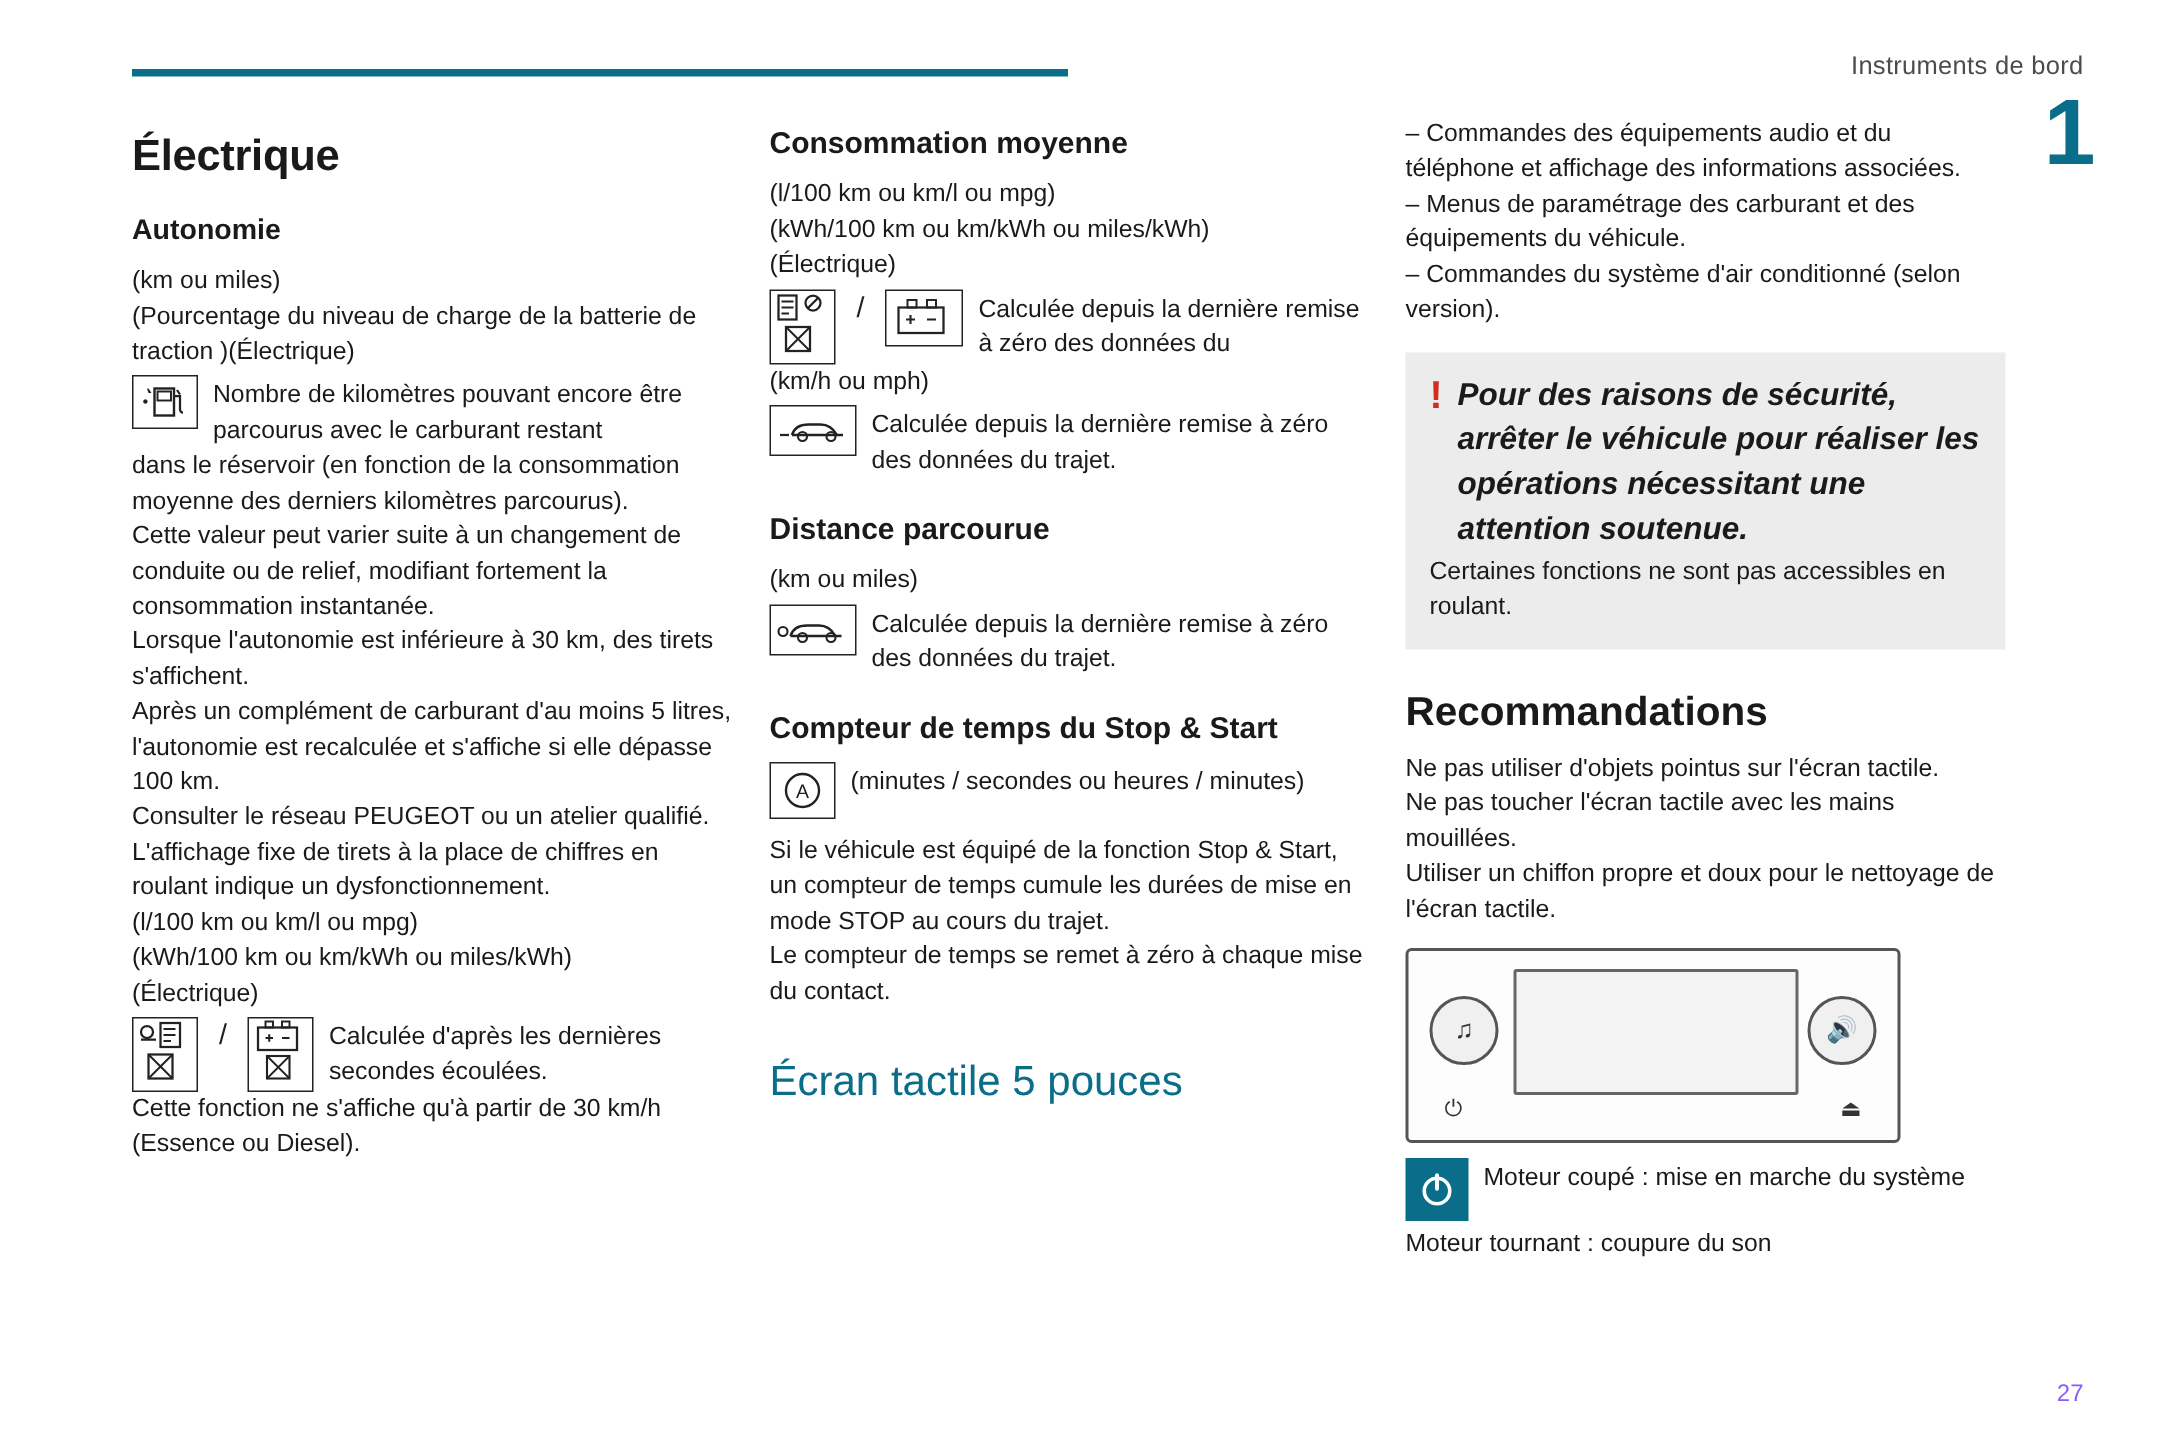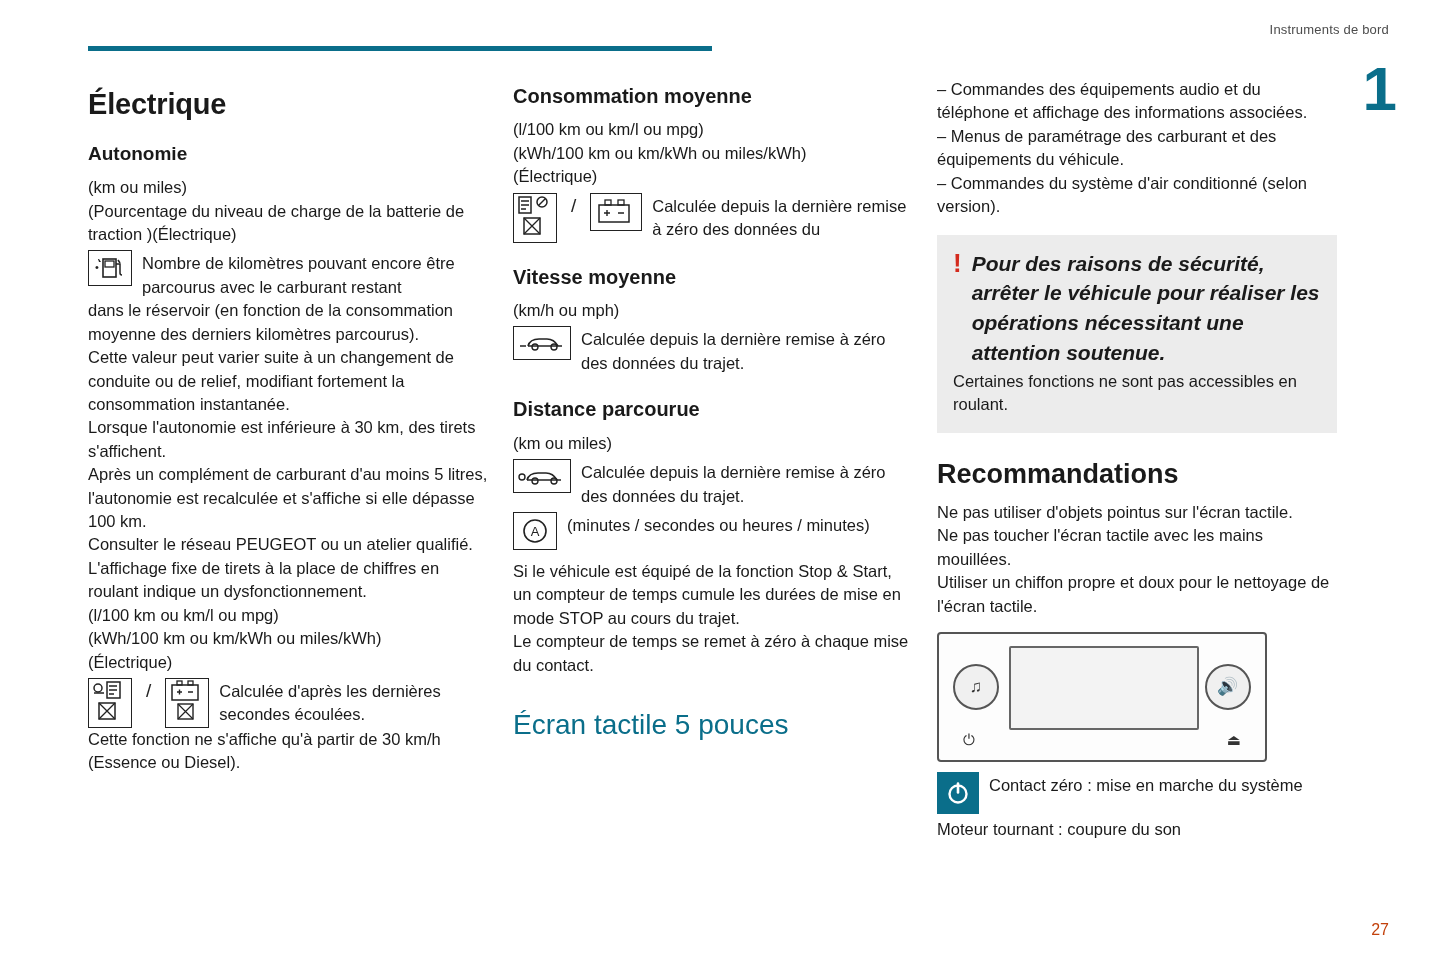--- a/index.html
+++ b/index.html
@@ -24,41 +24,41 @@
   .header-rule {
     position: absolute;
     top: 46px;
     left: 88px;
     width: 624px;
     height: 5px;
     background: #0a6e8a;
   }
   .header-title {
     position: absolute;
-    top: 22px;
+    top: 34px;
     right: 56px;
-    font-size: 13px;
+    font-size: 17px;
     color: #4c4c4c;
     letter-spacing: 0.2px;
   }
   .chapter-num {
     position: absolute;
     top: 58px;
     right: 48px;
     font-size: 62px;
     font-weight: bold;
     color: #0a6e8a;
     line-height: 1;
   }
   .page-num {
     position: absolute;
     bottom: 24px;
     right: 56px;
     font-size: 16px;
-    color: #c2410c;
+    color: #8b5cf6;
   }
 
   
   .col {
     position: absolute;
     top: 78px;
     font-size: 16.5px;
     line-height: 1.42;
   }
   .col1 { left: 88px; width: 400px; }
@@ -297,21 +297,20 @@
         <svg width="46" height="30" viewBox="0 0 46 30">
           <rect x="6" y="8" width="30" height="17" fill="none" stroke="#222" stroke-width="1.5"></rect>
           <rect x="12" y="3" width="6" height="5" fill="none" stroke="#222" stroke-width="1.3"></rect>
           <rect x="25" y="3" width="6" height="5" fill="none" stroke="#222" stroke-width="1.3"></rect>
           <path d="M11 16 h6 M14 13 v6 M25 16 h6" stroke="#222" stroke-width="1.4"></path>
         </svg>
       </div>
       <div class="txt">Calculée depuis la dernière remise à zéro des données du</div>
     </div>
 
-    <h2 class="sub" style="font-size:20px">Vitesse moyenne</h2>
     <p class="para">(km/h ou mph)</p>
     <div class="icon-row">
       <div class="ibox ic-car">
         <svg width="52" height="26" viewBox="0 0 52 26">
           <path d="M4 16 h6" stroke="#222" stroke-width="1.5"></path>
           <path d="M12 16 q2 -7 11 -7 h8 q7 0 11 7" fill="none" stroke="#222" stroke-width="1.6"></path>
           <path d="M12 16 h34" stroke="#222" stroke-width="1.6"></path>
           <circle cx="19" cy="17" r="3" fill="none" stroke="#222" stroke-width="1.4"></circle>
           <circle cx="38" cy="17" r="3" fill="none" stroke="#222" stroke-width="1.4"></circle>
         </svg>
@@ -327,20 +326,21 @@
           <circle cx="6" cy="14" r="3" fill="none" stroke="#222" stroke-width="1.4"></circle>
           <path d="M11 17 q2 -7 11 -7 h8 q7 0 11 7" fill="none" stroke="#222" stroke-width="1.6"></path>
           <path d="M11 17 h34" stroke="#222" stroke-width="1.6"></path>
           <circle cx="19" cy="18" r="3" fill="none" stroke="#222" stroke-width="1.4"></circle>
           <circle cx="38" cy="18" r="3" fill="none" stroke="#222" stroke-width="1.4"></circle>
         </svg>
       </div>
       <div class="txt">Calculée depuis la dernière remise à zéro des données du trajet.</div>
     </div>
 
+    <h2 class="sub" style="font-size:20px">Compteur de temps du Stop &amp; Start</h2>
     <div class="icon-row">
       <div class="ibox ic-stopstart">
         <svg width="34" height="30" viewBox="0 0 34 30">
           <circle cx="17" cy="15" r="11" fill="none" stroke="#222" stroke-width="1.6"></circle>
           <text x="17" y="20" font-size="13" text-anchor="middle" fill="#222" font-family="'Liberation Sans',sans-serif">A</text>
         </svg>
       </div>
       <div class="txt">(minutes / secondes ou heures / minutes)</div>
     </div>
     <p class="para" style="margin-top:10px">Si le véhicule est équipé de la fonction Stop &amp; Start, un compteur de temps cumule les durées de mise en mode STOP au cours du trajet.</p>
@@ -377,18 +377,18 @@
     </div>
 
     <div class="icon-row">
       <div class="power-icon">
         <svg width="26" height="26" viewBox="0 0 26 26">
           <circle cx="13" cy="14" r="8.5" fill="none" stroke="#ffffff" stroke-width="2.4"></circle>
           <path d="M13 3.5 v9" stroke="#ffffff" stroke-width="2.6" stroke-linecap="round"></path>
           <path d="M13 3.5 v9" stroke="#0a6e8a" stroke-width="0"></path>
         </svg>
       </div>
-      <div class="txt">Contact zéro : mise en marche du système</div>
+      <div class="txt">Moteur coupé : mise en marche du système</div>
     </div>
     <p class="para" style="margin-top:4px">Moteur tournant : coupure du son</p>
   </div>
 
 </div>
 
 </body></html>

